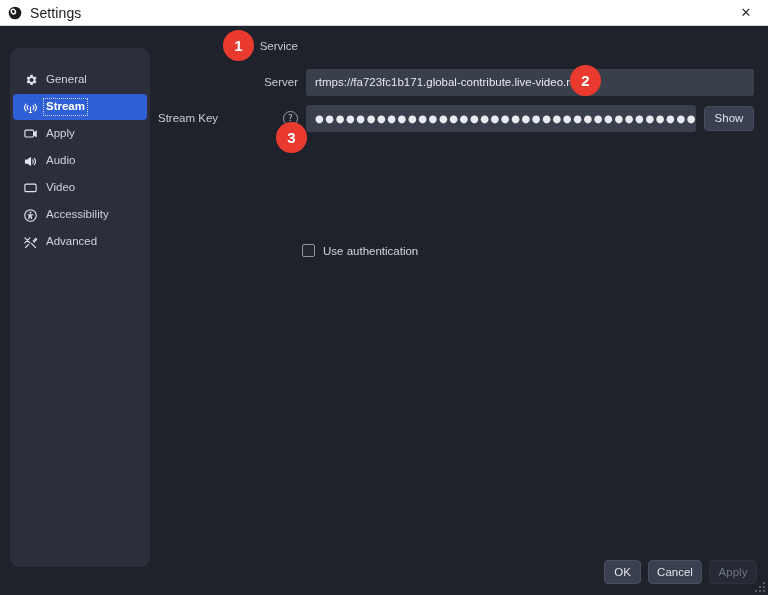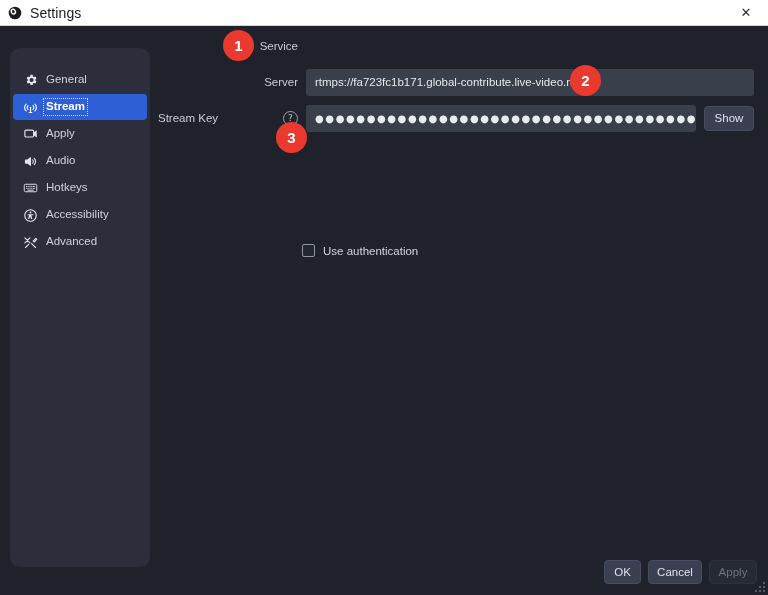--- a/index.html
+++ b/index.html
@@ -297,30 +297,29 @@
     <div class="side-item">
       <span class="ic">
         <svg width="15" height="15" viewBox="0 0 24 24" fill="none" stroke="currentColor" stroke-width="1.8" stroke-linecap="round">
           <path d="M4 9.5v5h3.5L12 18V6L7.5 9.5H4z" fill="currentColor" stroke-linejoin="round"></path>
           <path d="M15.5 9.5a3.5 3.5 0 010 5M18 7a7 7 0 010 10"></path>
         </svg>
       </span>
       <span class="lbl">Audio</span>
     </div>
 
-
-    <div class="side-item">
-      <span class="ic">
-        <svg width="16" height="16" viewBox="0 0 24 24" fill="none" stroke="currentColor" stroke-width="1.5">
-          <rect x="2" y="6" width="20" height="12" rx="2"></rect>
-          <path d="M5.5 9.5h1M9 9.5h1M12.5 9.5h1M16 9.5h1M18.5 9.5h0.2M5.5 12.5h1M9 12.5h1M12.5 12.5h1M16 12.5h1M18.5 12.5h0.2M7.5 15.5h9" stroke-linecap="round"></path>
-        </svg>
-      </span>
-      <span class="lbl">Hotkeys</span>
-    </div>
+    <div class="side-item">
+      <span class="ic">
+        <svg width="15" height="15" viewBox="0 0 24 24" fill="none" stroke="currentColor" stroke-width="1.8">
+          <rect x="3" y="5" width="18" height="12" rx="2"></rect>
+        </svg>
+      </span>
+      <span class="lbl">Video</span>
+    </div>
+
 
     <div class="side-item">
       <span class="ic">
         <svg width="15" height="15" viewBox="0 0 24 24" fill="currentColor">
           <circle cx="12" cy="12" r="9.2" fill="none" stroke="currentColor" stroke-width="1.8"></circle>
           <circle cx="12" cy="7.2" r="1.5"></circle>
           <path d="M7.5 10h9v1.7h-3.1l1.5 6h-1.9l-1.5-4-1.5 4H8.1l1.5-6H7.5z"></path>
         </svg>
       </span>
       <span class="lbl">Accessibility</span>

